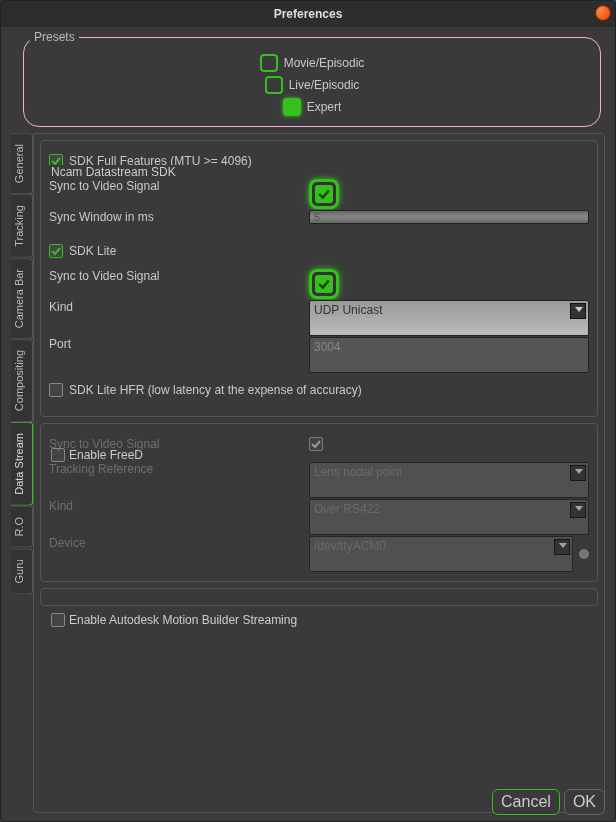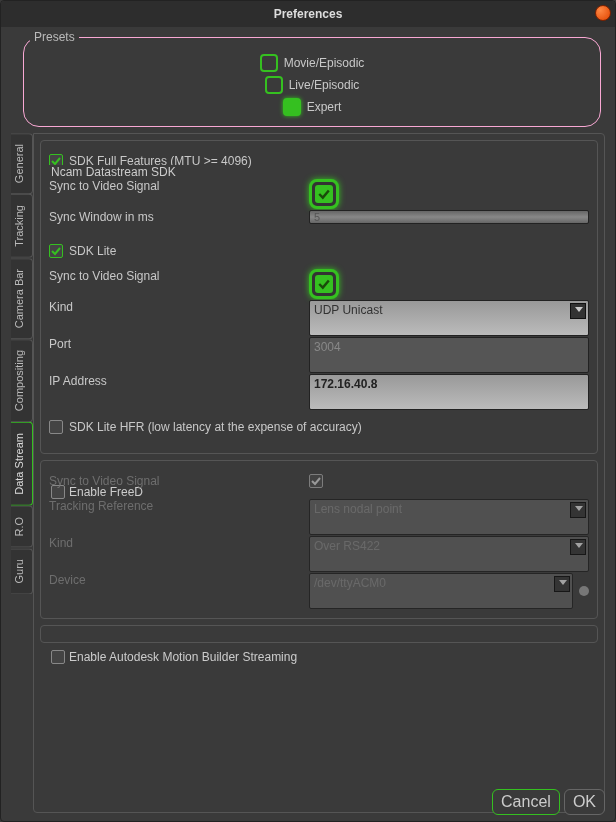--- a/index.html
+++ b/index.html
@@ -342,28 +342,20 @@
             </div>
         </div>
         <div class="row">
           <div class="lbl">
               <span>Port</span>
             </div>
           <div class="ctl">
               <div class="input dark">3004</div>
             </div>
         </div>
-        <div class="row">
-          <div class="lbl">
-              <span>IP Address</span>
-            </div>
-          <div class="ctl">
-              <div class="input ip">172.16.40.8</div>
-            </div>
-        </div>
 
         <div style="height:8px"></div>
         <div class="row">
           <div class="lbl" style="width:auto">
             <span class="chk"></span>
             <span>SDK Lite HFR (low latency at the expense of accuracy)</span>
           </div>
         </div>
       </div>
 

